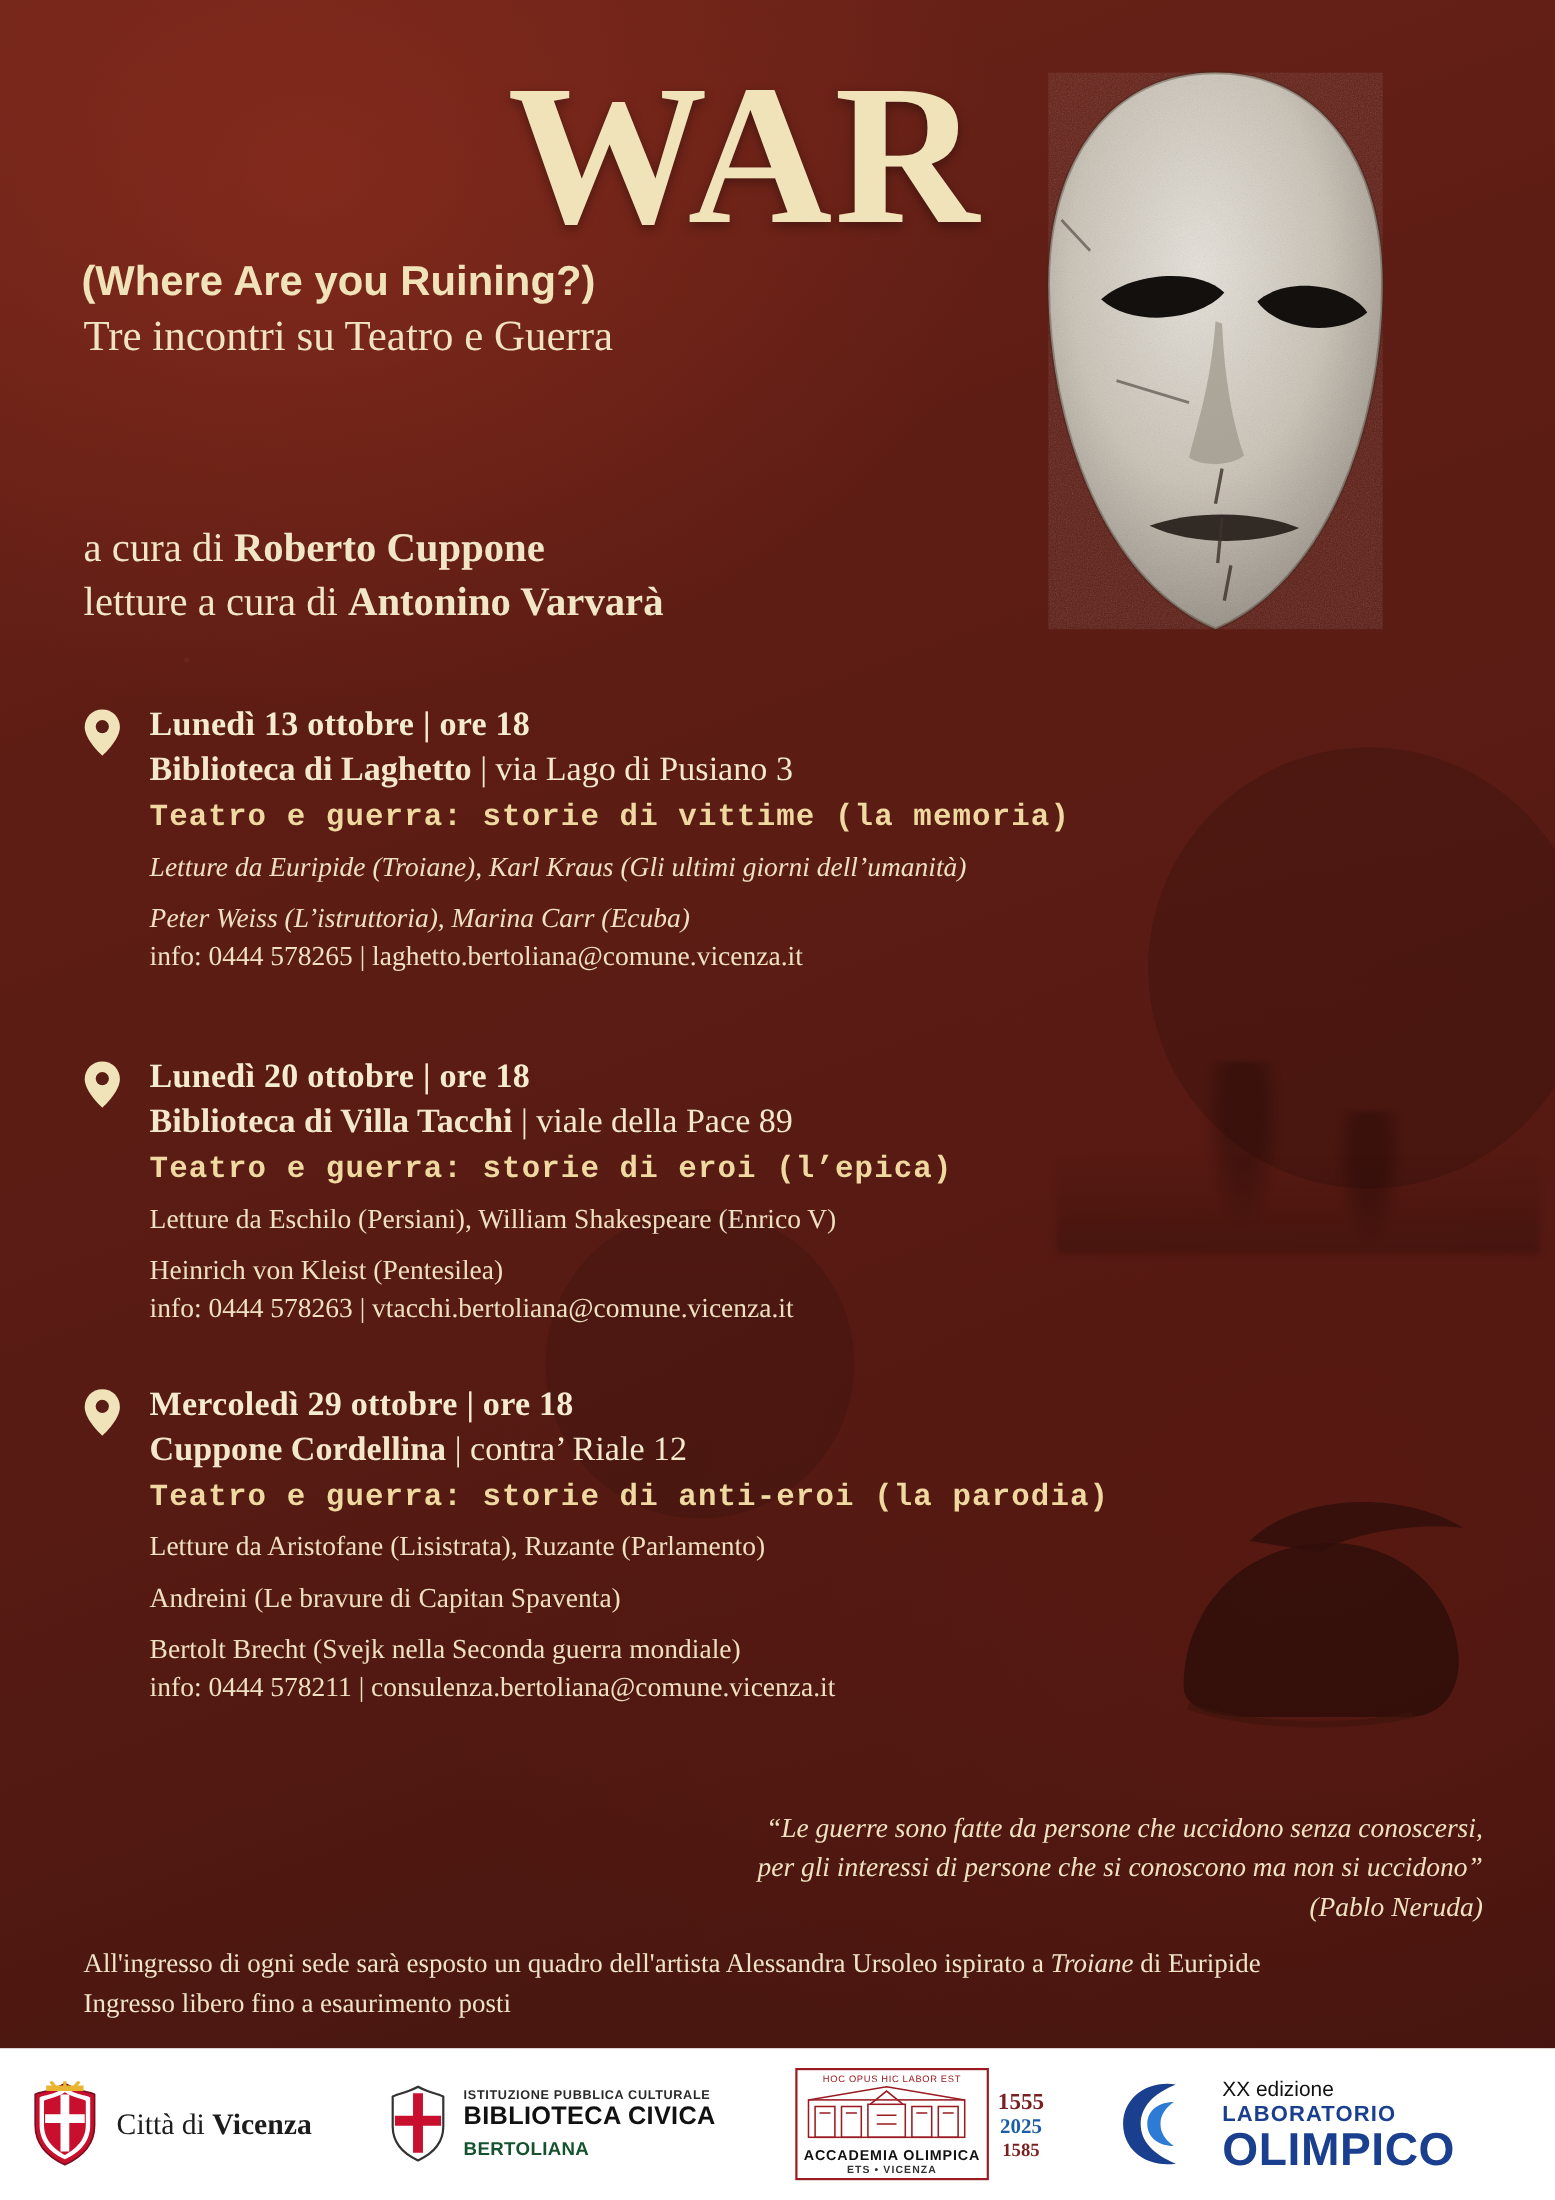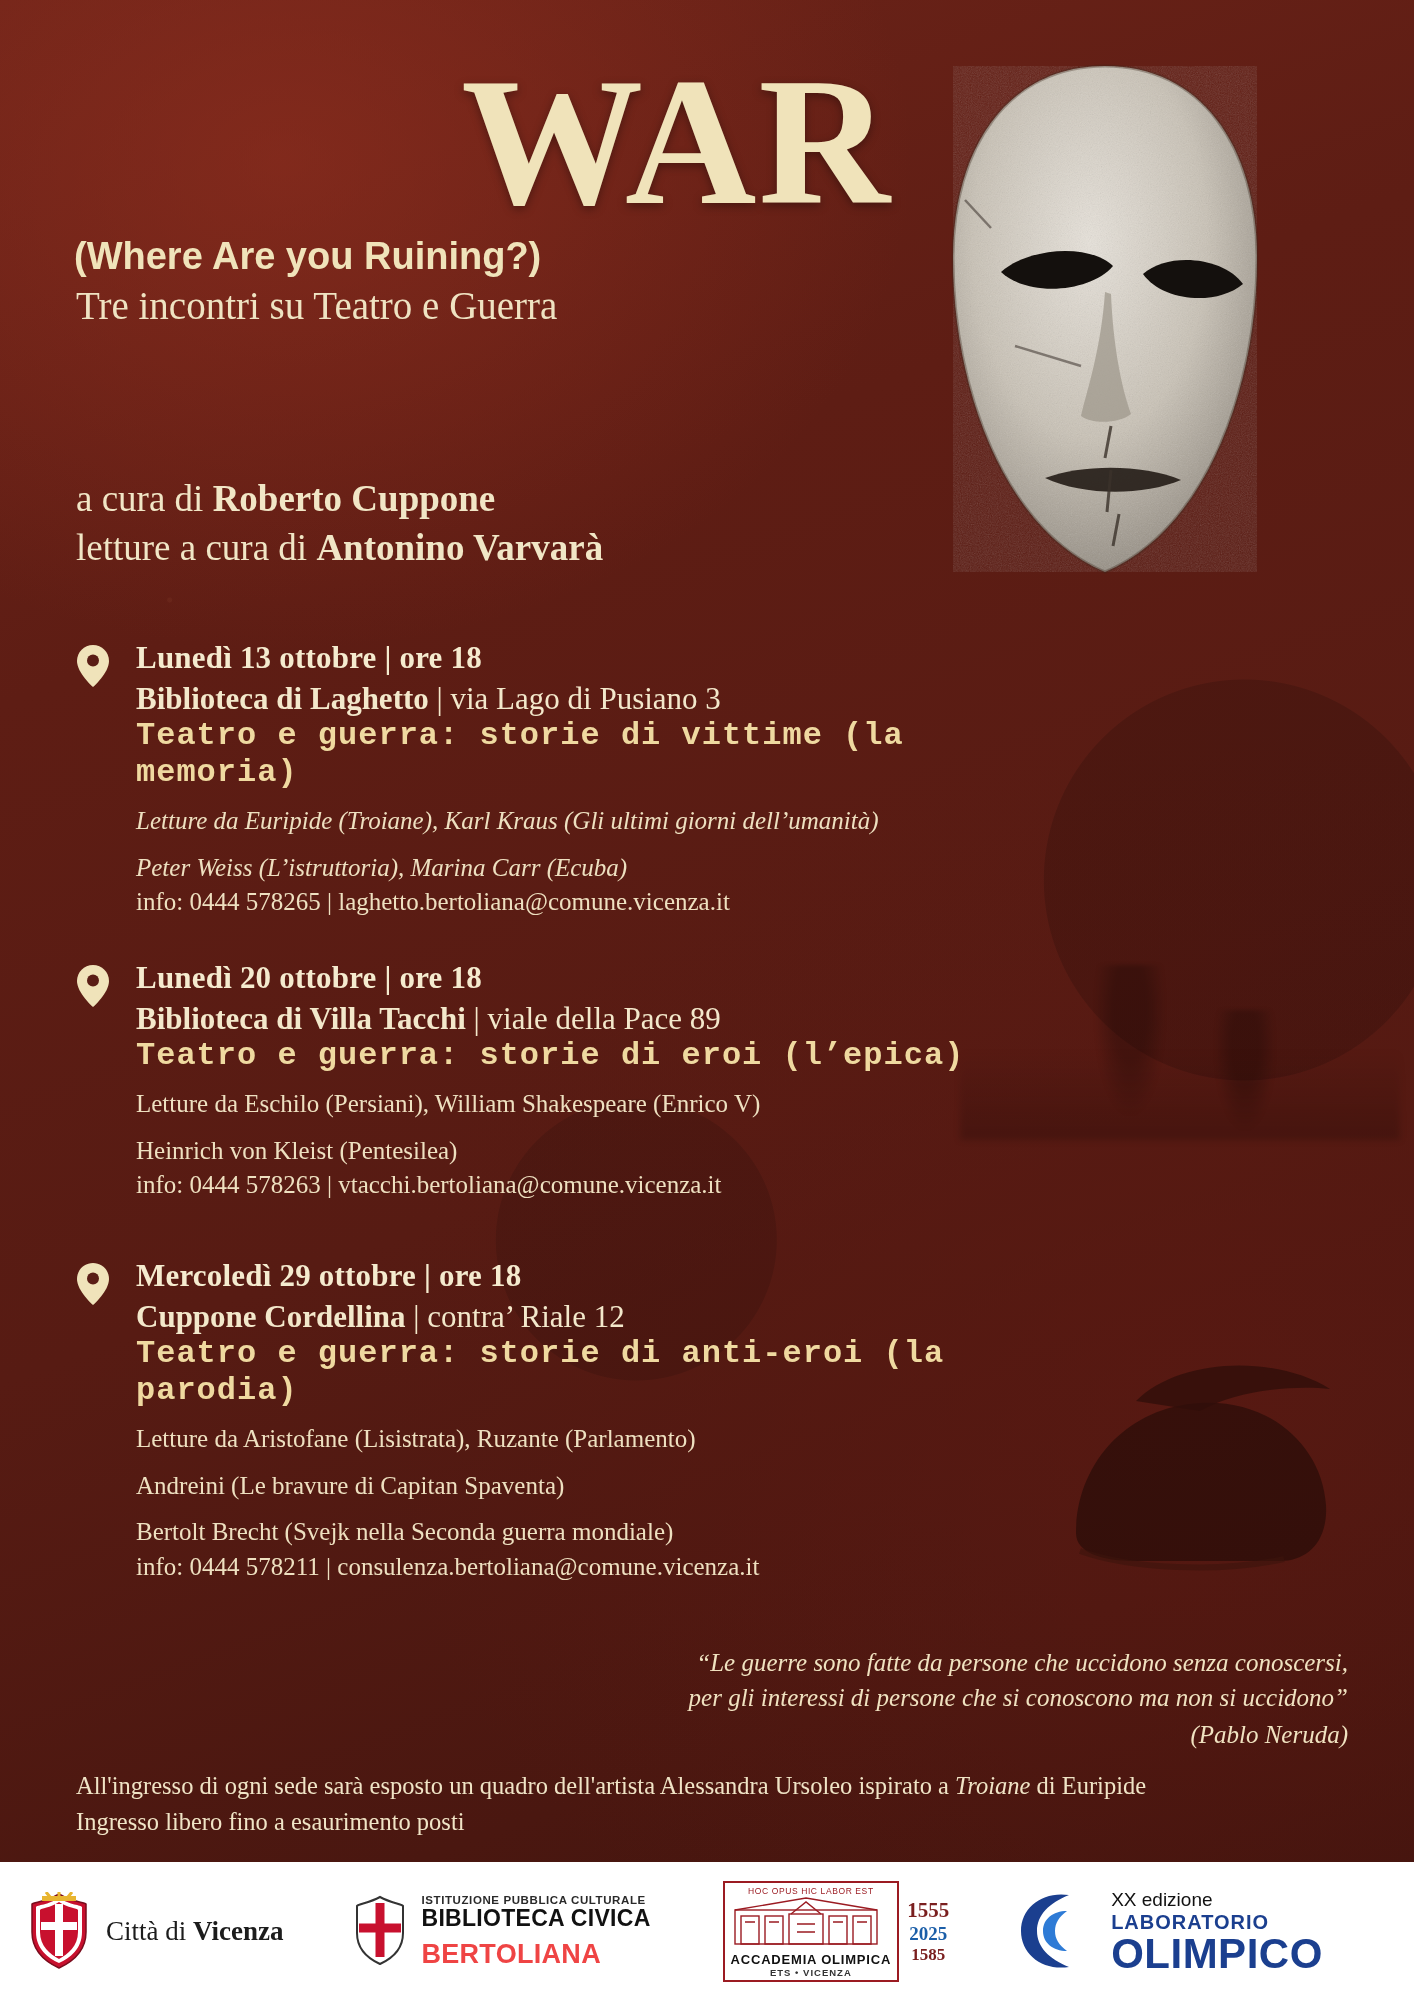--- a/index.html
+++ b/index.html
@@ -77,21 +77,21 @@
 
   .pin{
     position:absolute;left:0;top:4px;width:34px;height:44px;
   }
   .ev-body{margin-left:60px;}
   .ev-date{font-size:31px;font-weight:700;color:#f5ebcf;letter-spacing:.2px;}
   .ev-venue{font-size:31px;color:#f3e8cb;margin-top:5px;}
   .ev-venue b{font-weight:700;}
   .ev-theme{
     font-family:"Liberation Mono", monospace;
-    font-size:32px;font-weight:700;color:#efd9a0;letter-spacing:1px;
+    font-size:28px;font-weight:700;color:#efd9a0;margin-top:11px;letter-spacing:1px;
   }
   .ev-readings{font-size:25px;color:#eee0c0;margin-top:13px;line-height:1.34;}
   .ev-readings i{font-style:italic;}
   .ev-info{font-size:25px;color:#eee0c0;margin-top:4px;}
 
   
   #quote{
     position:absolute;right:66px;top:1645px;width:740px;text-align:right;
     font-style:italic;color:#f0e2c0;font-size:25px;line-height:1.4;
   }
@@ -109,21 +109,21 @@
   .logo-cell{display:flex;align-items:center;height:100%;}
   #logo-vicenza{margin-left:28px;}
   #logo-bertoliana{margin-left:68px;}
   #logo-accademia{margin-left:72px;}
   #logo-olimpico{margin-left:60px;}
   .vic-text{font-family:"Liberation Serif", serif;font-size:27px;color:#1c1c1c;margin-left:16px;}
   .vic-text b{font-weight:700;}
   .bert-text{margin-left:12px;line-height:1.05;}
   .bert-small{font-family:"Liberation Sans", sans-serif;font-size:11.5px;letter-spacing:.6px;color:#2a2a2a;font-weight:700;}
   .bert-big{font-family:"Liberation Sans", sans-serif;font-size:23px;font-weight:700;color:#111;letter-spacing:.3px;}
-  .bert-big2{font-family:"Liberation Sans", sans-serif;font-size:27px;font-weight:700;color:#ef4444;letter-spacing:.3px;margin-top:10px;}
+  .bert-big2{font-family:"Liberation Sans", sans-serif;font-size:17px;font-weight:700;color:#14532d;letter-spacing:.3px;margin-top:10px;}
   .acc-text{font-family:"Liberation Sans", sans-serif;font-size:13px;font-weight:700;color:#111;letter-spacing:.8px;text-align:center;}
   .acc-sub{font-family:"Liberation Sans", sans-serif;font-size:9.5px;font-weight:700;color:#333;letter-spacing:1px;text-align:center;}
   .olim-xx{font-family:"Liberation Sans", sans-serif;font-size:19px;color:#111;}
   .olim-lab{font-family:"Liberation Sans", sans-serif;font-size:20px;font-weight:700;color:#1b3f8f;letter-spacing:1px;}
   .olim-ol{font-family:"Liberation Sans", sans-serif;font-size:42px;font-weight:700;color:#1b3f8f;letter-spacing:.5px;line-height:.95;}
 </style>
 </head>
 <body>
 
 <div id="poster">

